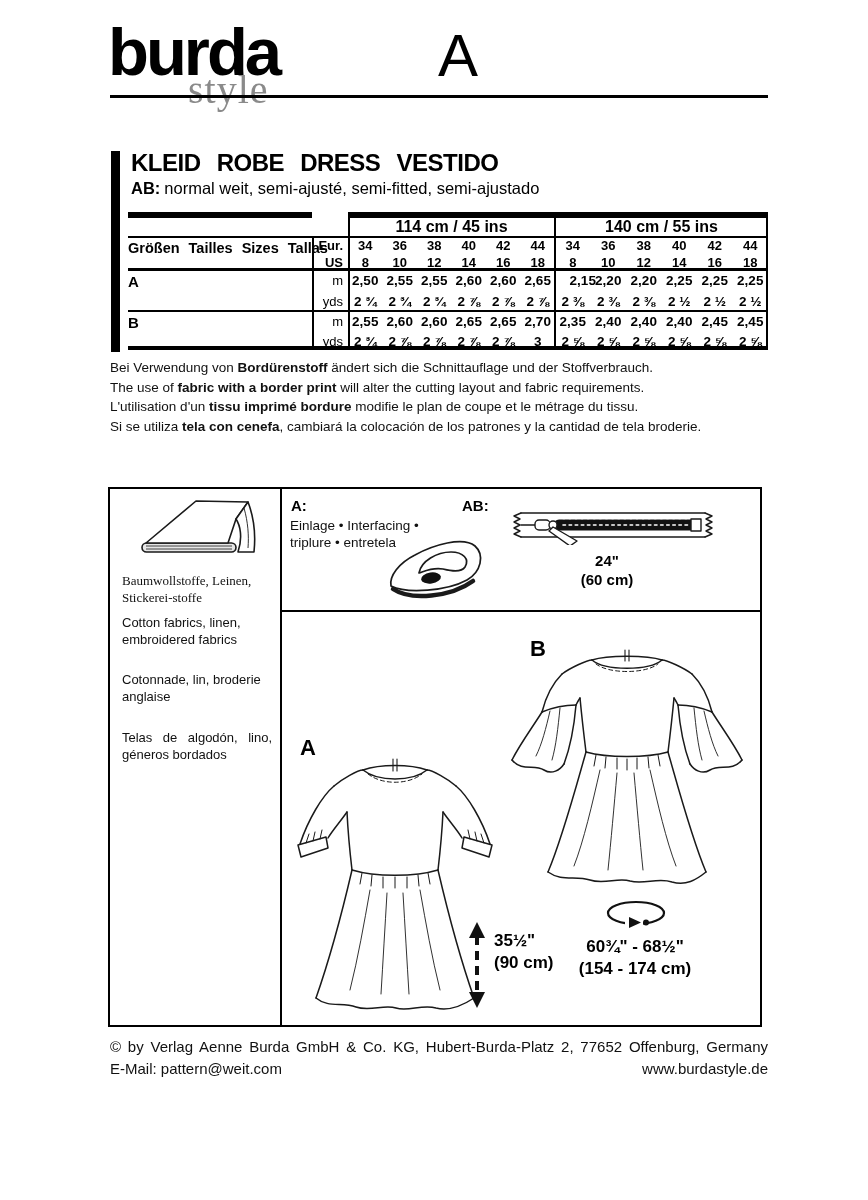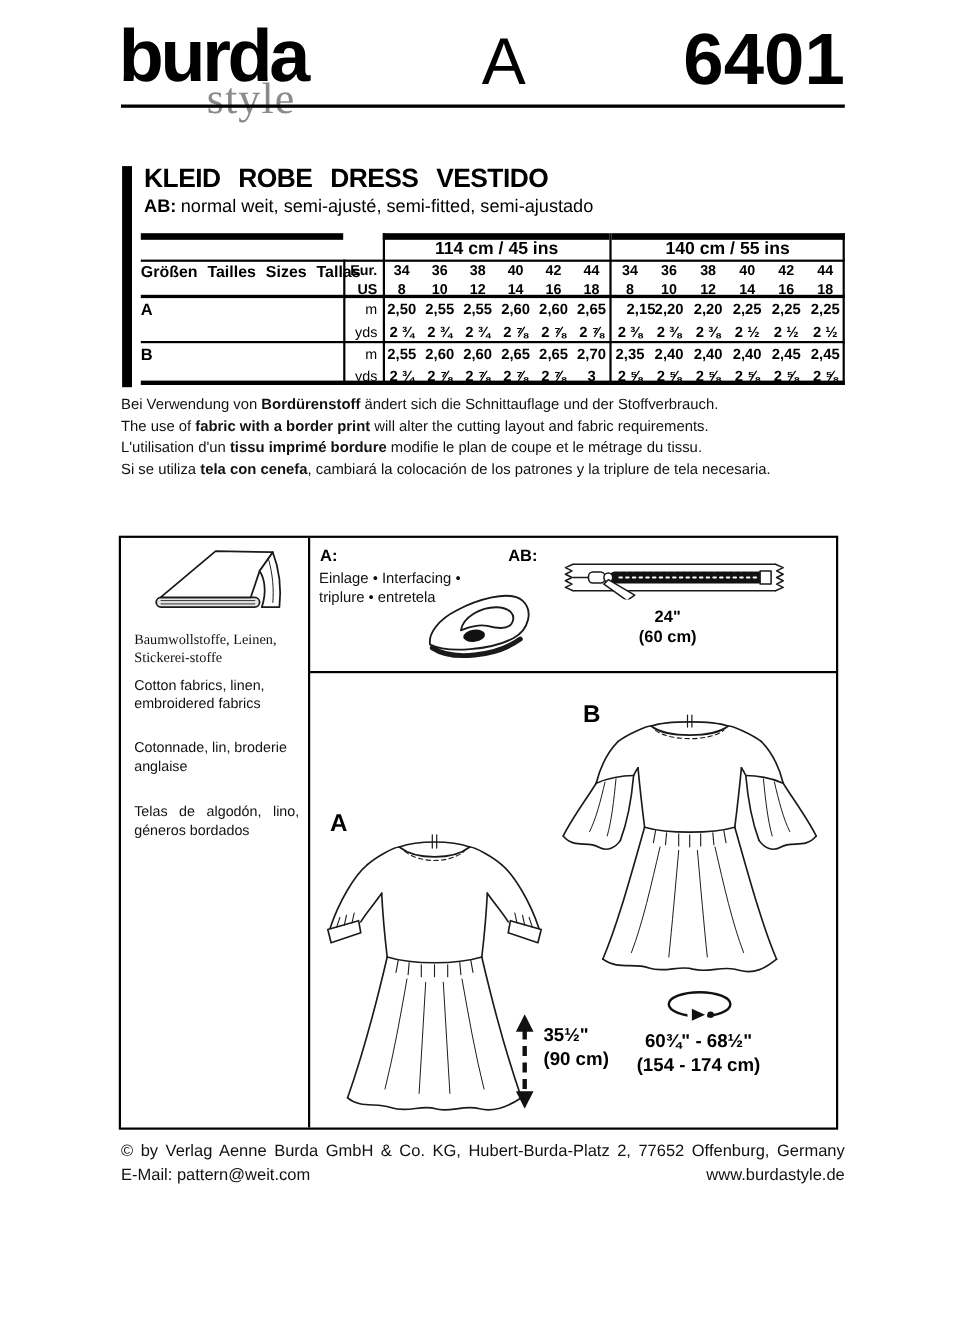--- a/index.html
+++ b/index.html
@@ -63,21 +63,20 @@
   svg{display:block;}
 </style>
 </head>
 <body>
 
 <div class="page">
 
   <div class="abs brand">burda</div>
   <div class="abs brand-sub">style</div>
   <div class="abs view-letter">A</div>
-  <div class="abs pattern-number">6401</div>
   <div class="abs header-rule"></div>
 
   <div class="abs title-bar"></div>
   <div class="abs page-title">KLEID ROBE DRESS VESTIDO</div>
   <div class="abs fit-line">
     <b>AB:</b><span>normal weit, semi-ajusté, semi-fitted, semi-ajustado</span>
   </div>
 
   <div class="abs sizetable">
     <div class="c gh" style="grid-column:3/9;grid-row:1;">114 cm / 45 ins</div>
@@ -180,21 +179,21 @@
     <div class="tline" style="left:184px;top:24px;width:2px;height:114px;"></div>
     <div class="tline" style="left:220px;top:0;width:2px;height:138px;"></div>
     <div class="tline" style="left:426px;top:0;width:2px;height:138px;"></div>
     <div class="tline" style="left:638px;top:0;width:2px;height:138px;"></div>
   </div>
 
   <div class="abs notes">
     <div><span>Bei Verwendung von </span><b>Bordürenstoff</b><span> ändert sich die Schnittauflage und der Stoffverbrauch.</span></div>
     <div><span>The use of </span><b>fabric with a border print</b><span> will alter the cutting layout and fabric requirements.</span></div>
     <div><span>L'utilisation d'un </span><b>tissu imprimé bordure</b><span> modifie le plan de coupe et le métrage du tissu.</span></div>
-    <div><span>Si se utiliza </span><b>tela con cenefa</b><span>, cambiará la colocación de los patrones y la triplure de tela necesaria.</span></div>
+    <div><span>Si se utiliza </span><b>tela con cenefa</b><span>, cambiará la colocación de los patrones y la cantidad de tela broderie.</span></div>
   </div>
 
   <div class="abs panel">
     <div class="p-abs v-div"></div>
     <div class="p-abs h-div"></div>
 
     <div class="p-abs" style="left:14px;top:6px;">
       <svg width="142" height="62" viewBox="0 0 142 62" fill="none" stroke="#1a1a1a" stroke-width="1.6" stroke-linejoin="round">
         <rect x="18" y="48" width="94" height="9" rx="4.5" fill="#e6e6e6"></rect>
         <line x1="22" y1="51" x2="108" y2="51" stroke-width="0.8"></line>

